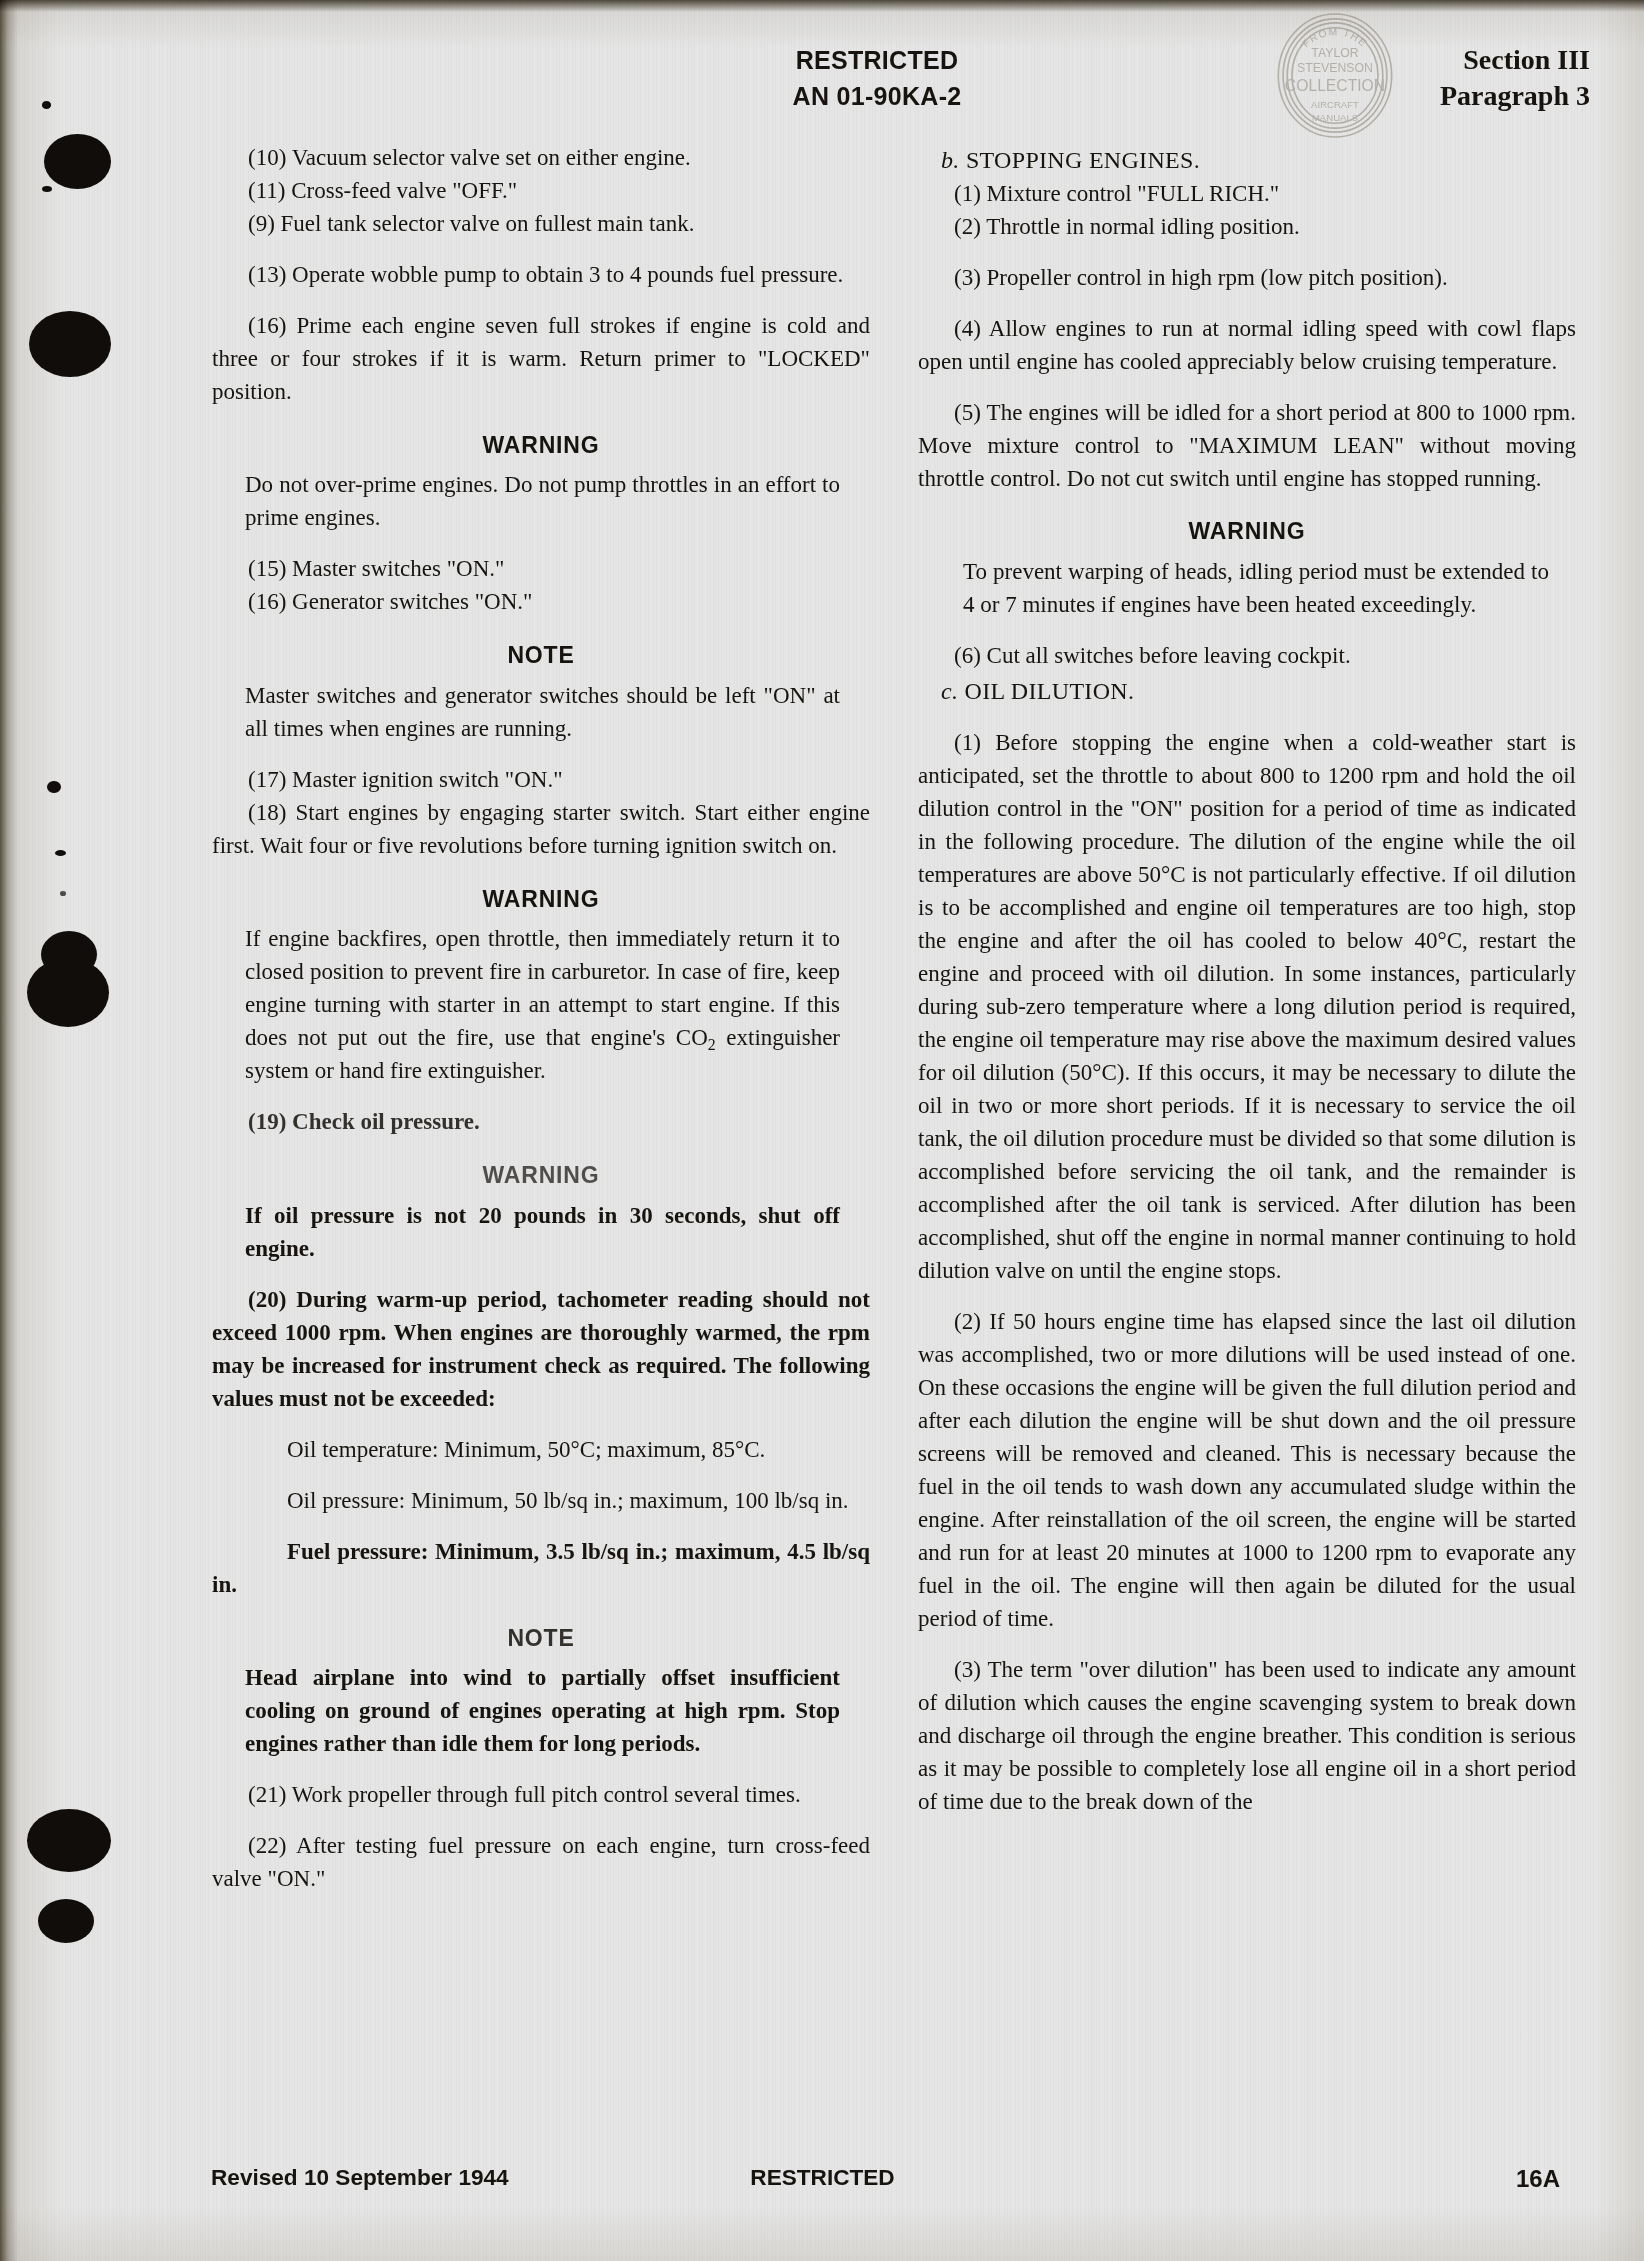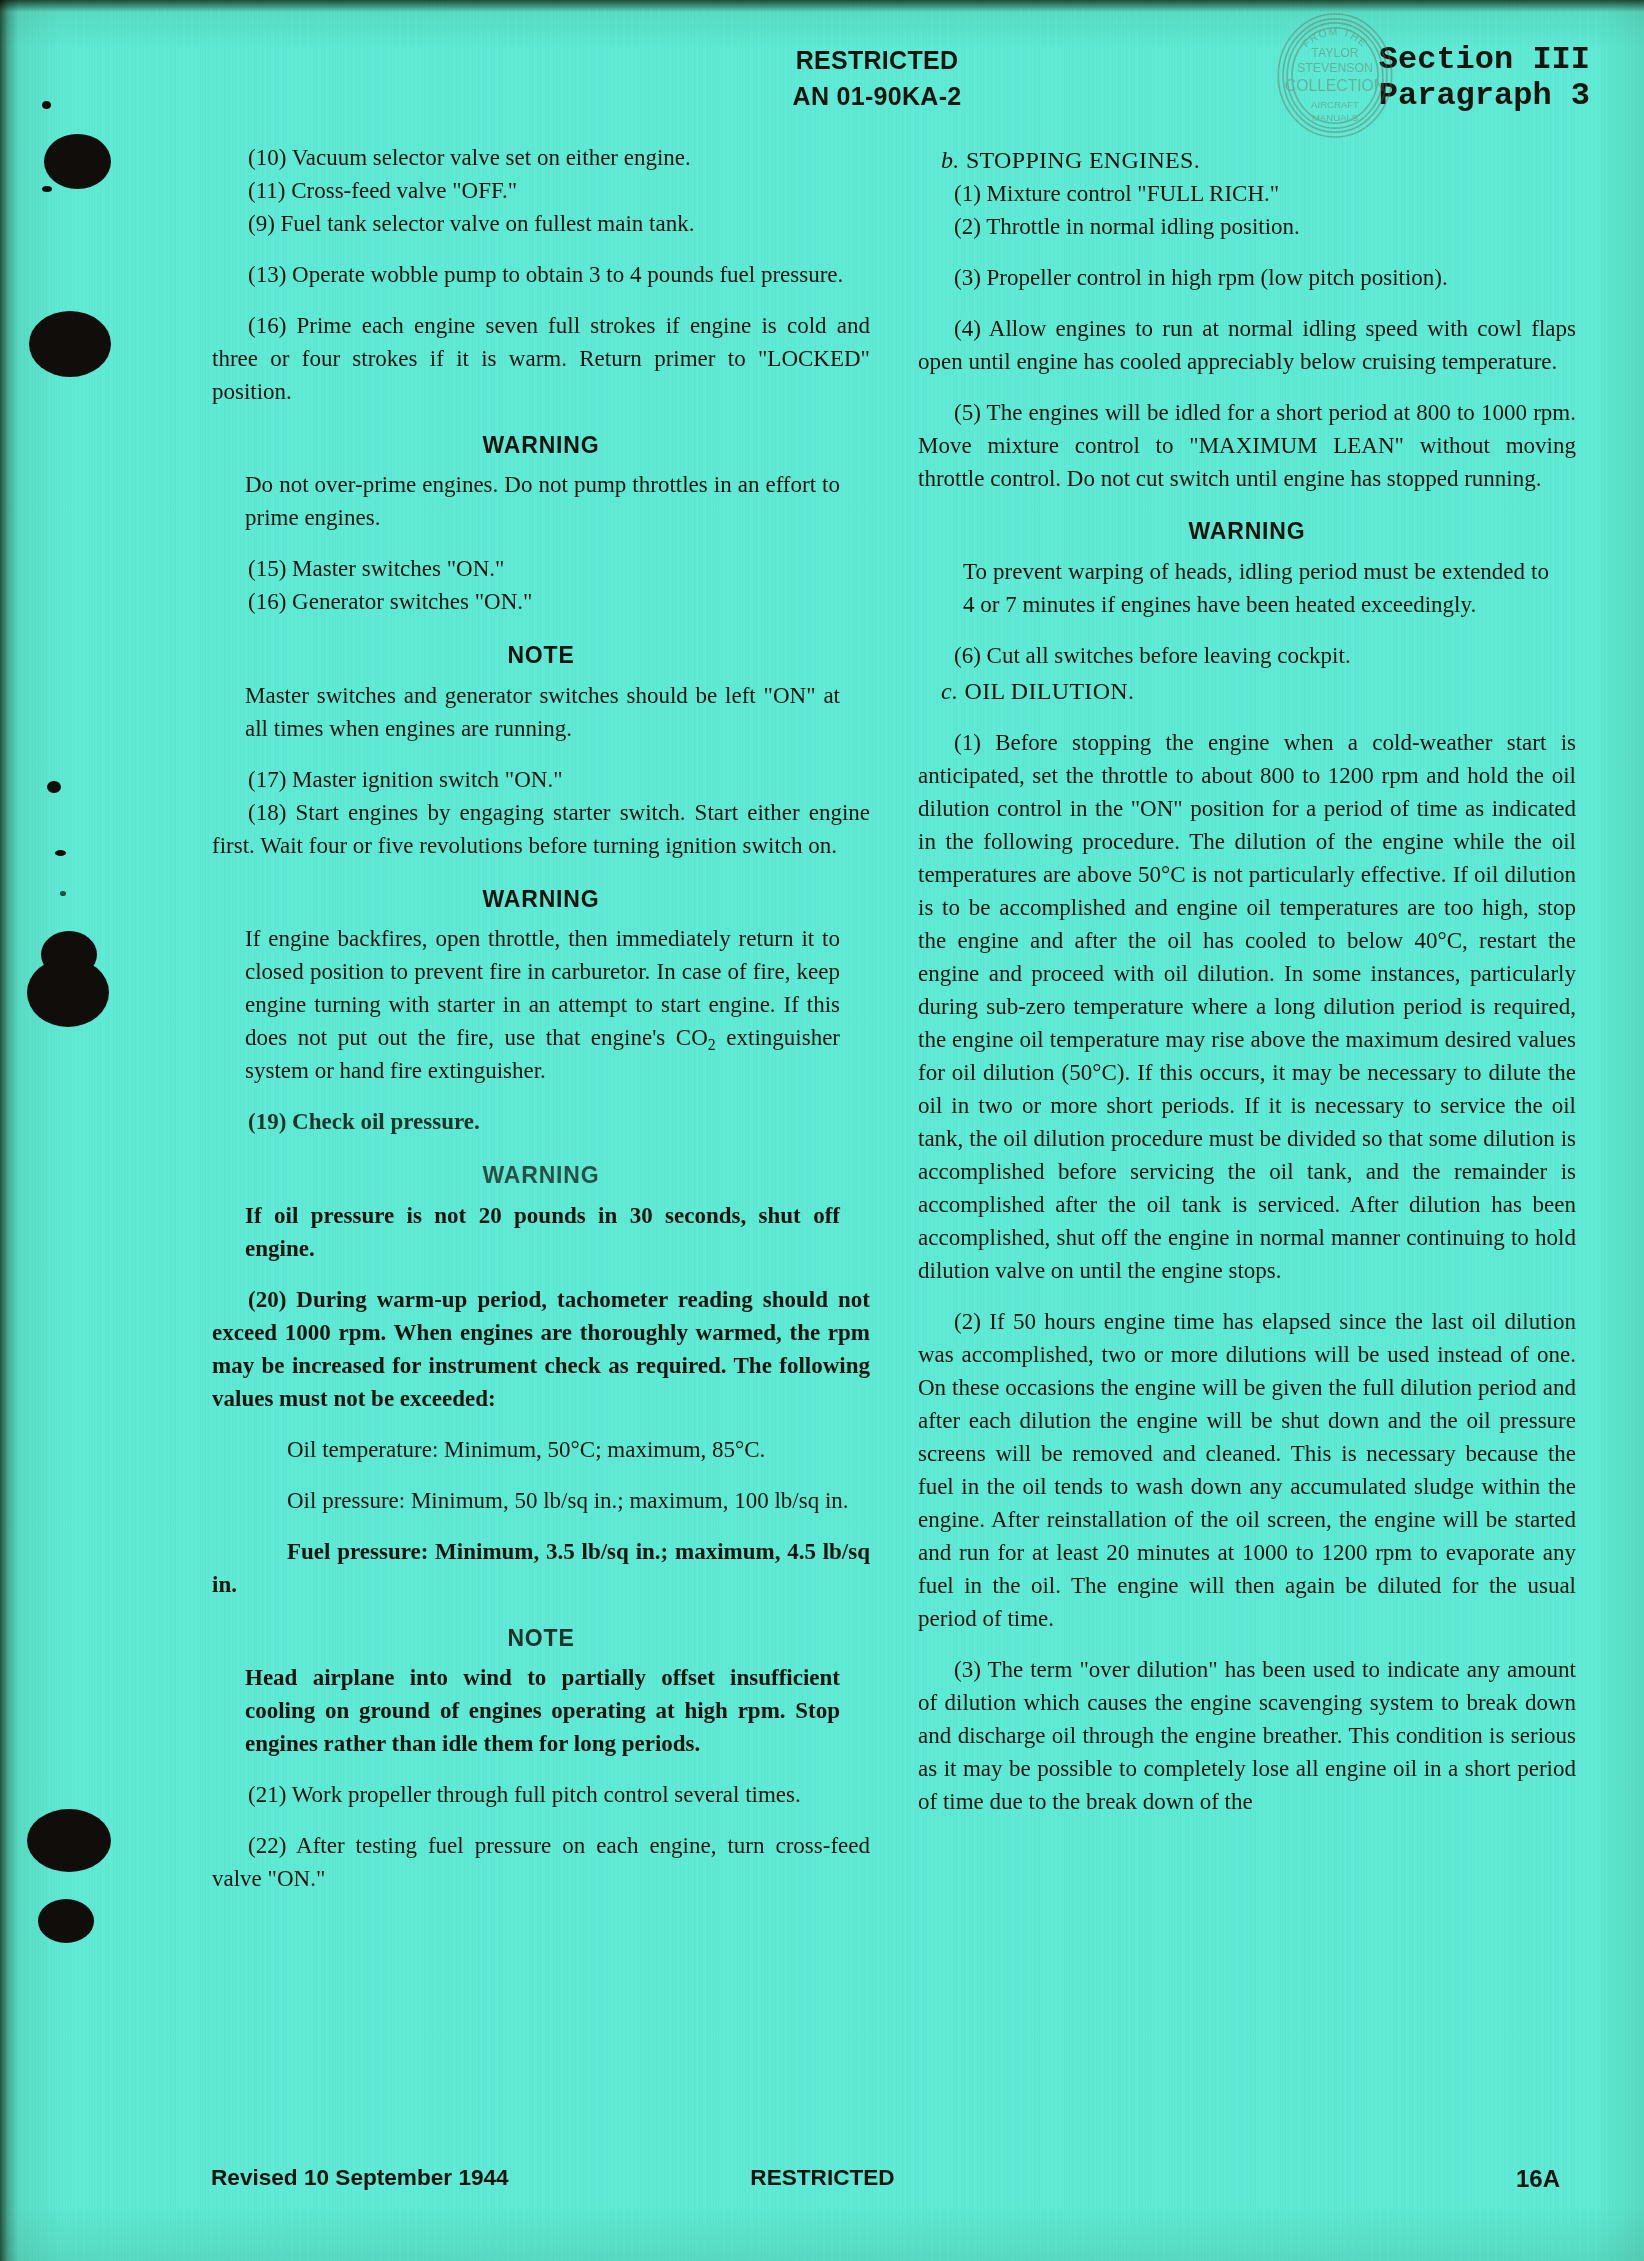--- a/index.html
+++ b/index.html
@@ -4,21 +4,21 @@
 <style>
   html, body {
     margin: 0;
     padding: 0;
     background: #b9b4a8;
   }
   .page {
     position: relative;
     width: 1645px;
     height: 2261px;
-    background: #5eead4;
+    background: #e5e5e5;
     overflow: hidden;
     font-family: "Liberation Serif", serif;
     color: #17140f;
   }
   
   .paper-tex {
     position: absolute;
     inset: 0;
     pointer-events: none;
     background:
@@ -64,23 +64,23 @@
     font-family: "Liberation Sans", sans-serif;
     font-weight: bold;
     font-size: 25px;
     letter-spacing: 0.3px;
     line-height: 36px;
   }
   .hdr-right {
     position: absolute;
     left: 1302px; top: 0; width: 288px;
     text-align: right;
-    font-family: Liberation Mono, monospace;
-    font-weight: bold;
-    font-size: 32px;
+    font-family: Liberation Serif, serif;
+    font-weight: bold;
+    font-size: 28px;
     line-height: 36px;
   }
   
   .stamp {
     position: absolute;
     left: 1276px; top: 12.3px;
     width: 118px; height: 127px;
     opacity: 0.40;
     color: #6b6252;
   }

